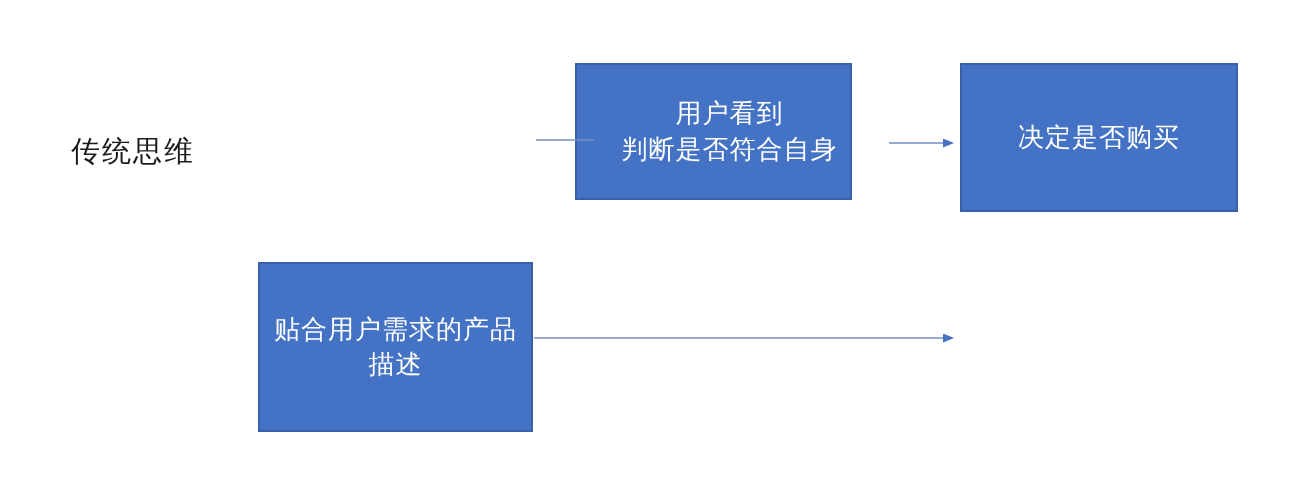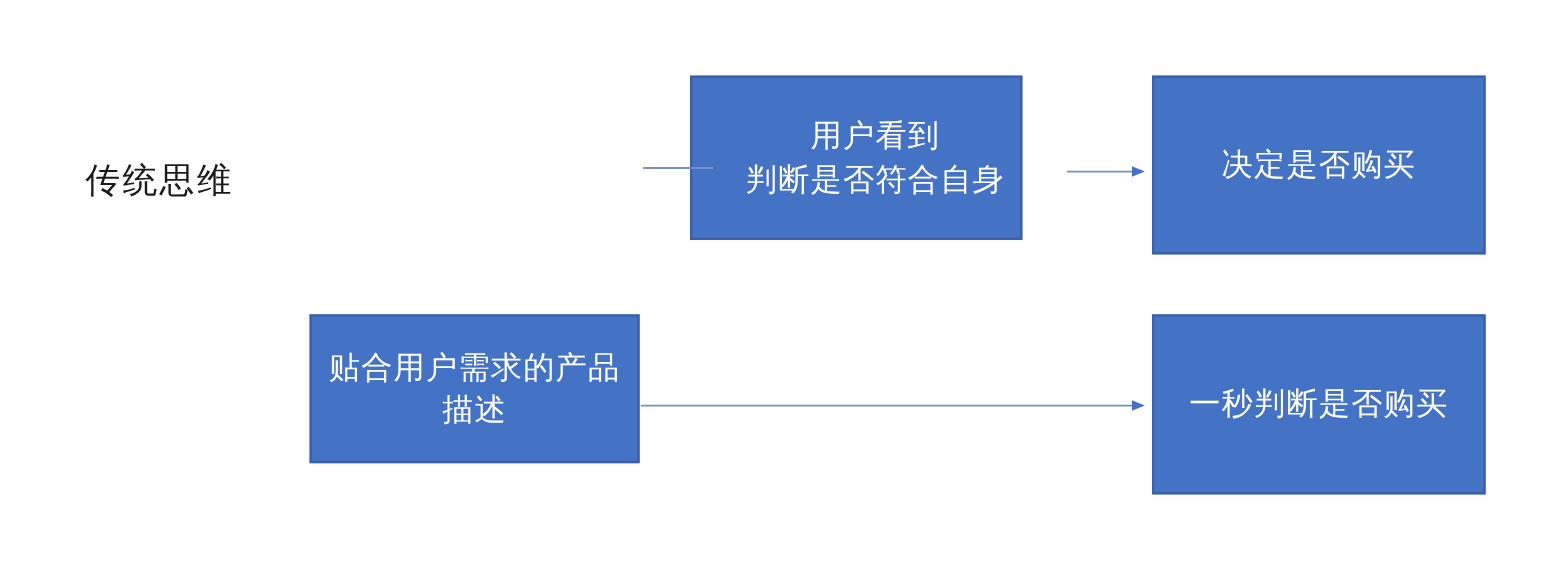--- a/index.html
+++ b/index.html
@@ -43,21 +43,21 @@
     display: flex;
     align-items: center;
     justify-content: center;
     text-align: center;
     white-space: pre-line;
     letter-spacing: 1px;
   }
   .r1b1 { left: 260px; top: 63px;  width: 275px; height: 149px; }
   .r1b2 { left: 575px; top: 63px;  width: 277px; height: 137px; padding-left: 32px; }
   .r1b3 { left: 960px; top: 63px;  width: 278px; height: 149px; }
-  .r2b1 { left: 258px; top: 262px; width: 275px; height: 124px; }
+  .r2b1 { left: 258px; top: 262px; width: 275px; height: 170px; }
   .r2b2 { left: 960px; top: 262px; width: 278px; height: 150px; }
   svg.arrow-layer {
     position: absolute;
     left: 0; top: 0;
     width: 1298px;
     height: 477px;
     pointer-events: none;
   }
   .arrow-line {
     stroke: var(--arrow-line);
@@ -76,21 +76,20 @@
 
 
   <div class="flow-box r1b2">用户看到
 判断是否符合自身</div>
 
   <div class="flow-box r1b3">决定是否购买</div>
 
   <div class="flow-box r2b1">贴合用户需求的产品
 描述</div>
 
-  <div class="flow-box r2b2">一秒判断是否购买</div>
 
   <svg class="arrow-layer" viewBox="0 0 1298 477" xmlns="http://www.w3.org/2000/svg">
     <defs>
       <marker id="arrowhead" markerWidth="11" markerHeight="9" refX="9" refY="4.5" orient="auto" markerUnits="userSpaceOnUse">
         <path class="arrow-head-shape" d="M0,0 L11,4.5 L0,9 z"></path>
       </marker>
     </defs>
     <line class="arrow-line" x1="536" y1="140" x2="603" y2="140" marker-end="url(#arrowhead)"></line>
     <line class="arrow-line" x1="889" y1="143" x2="952" y2="143" marker-end="url(#arrowhead)"></line>
     <line class="arrow-line" x1="534" y1="338" x2="952" y2="338" marker-end="url(#arrowhead)"></line>

